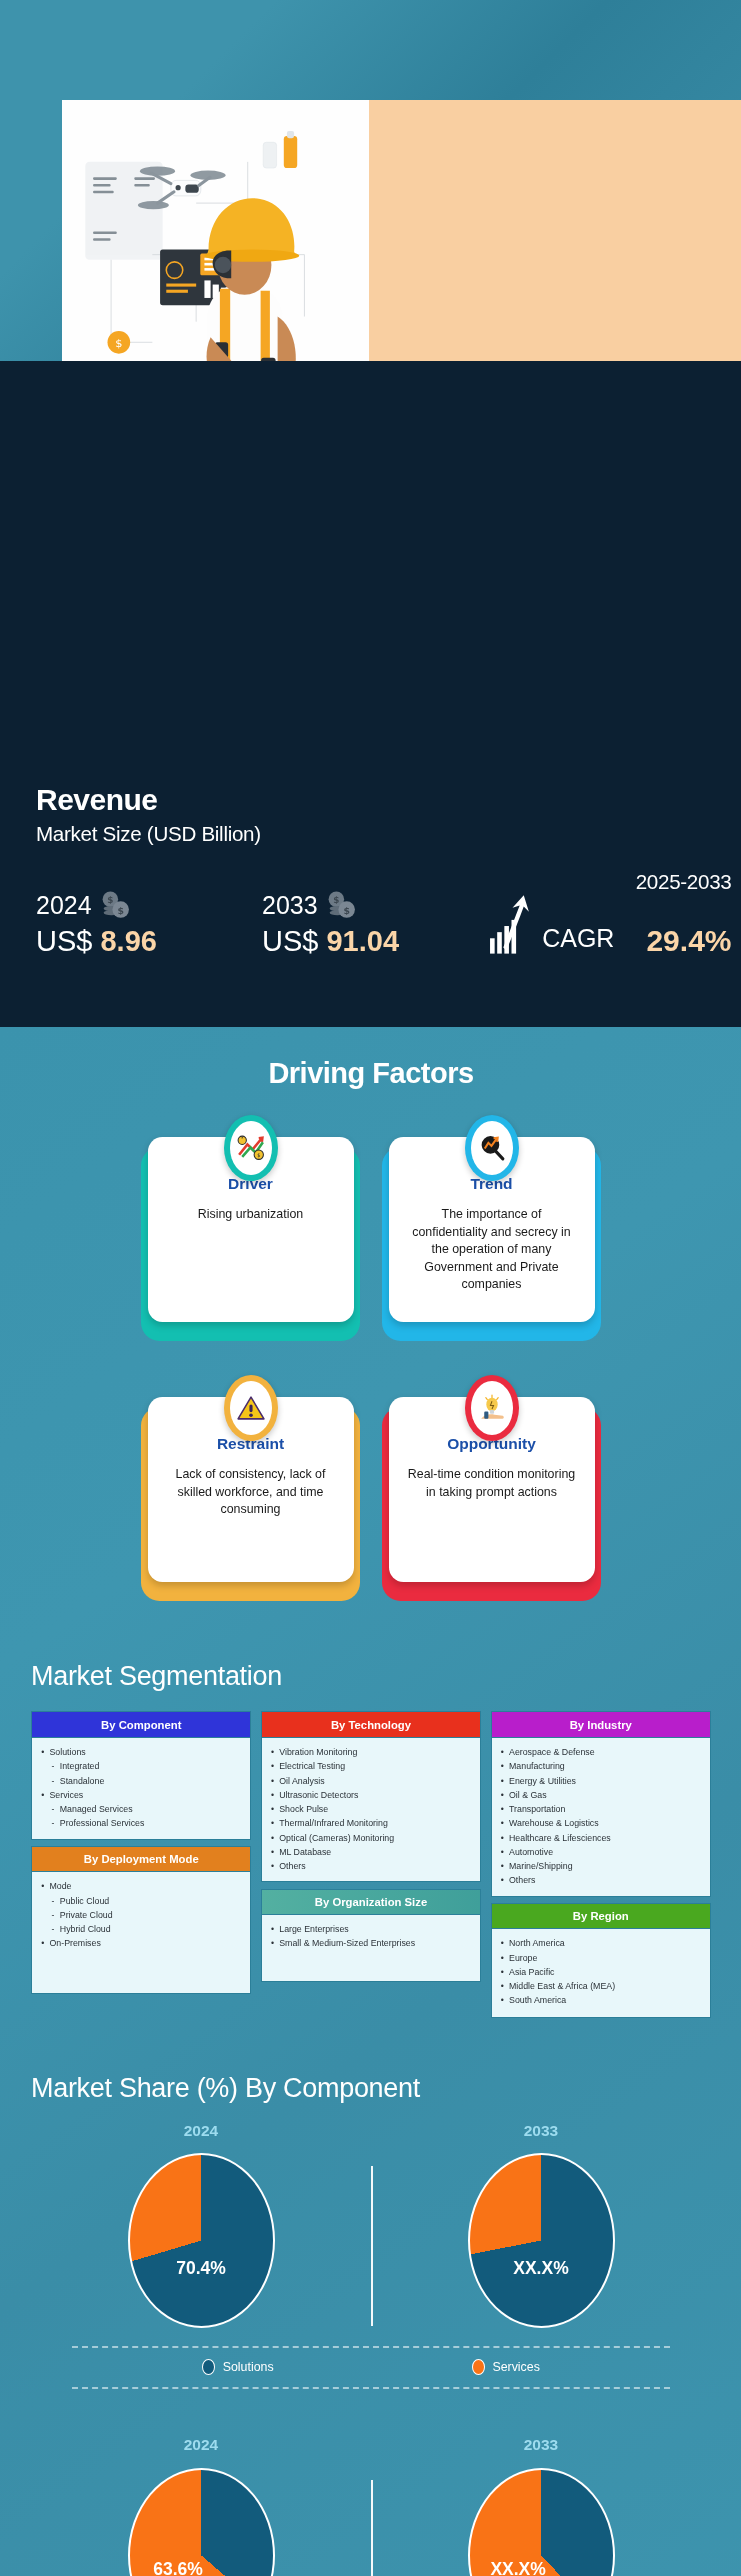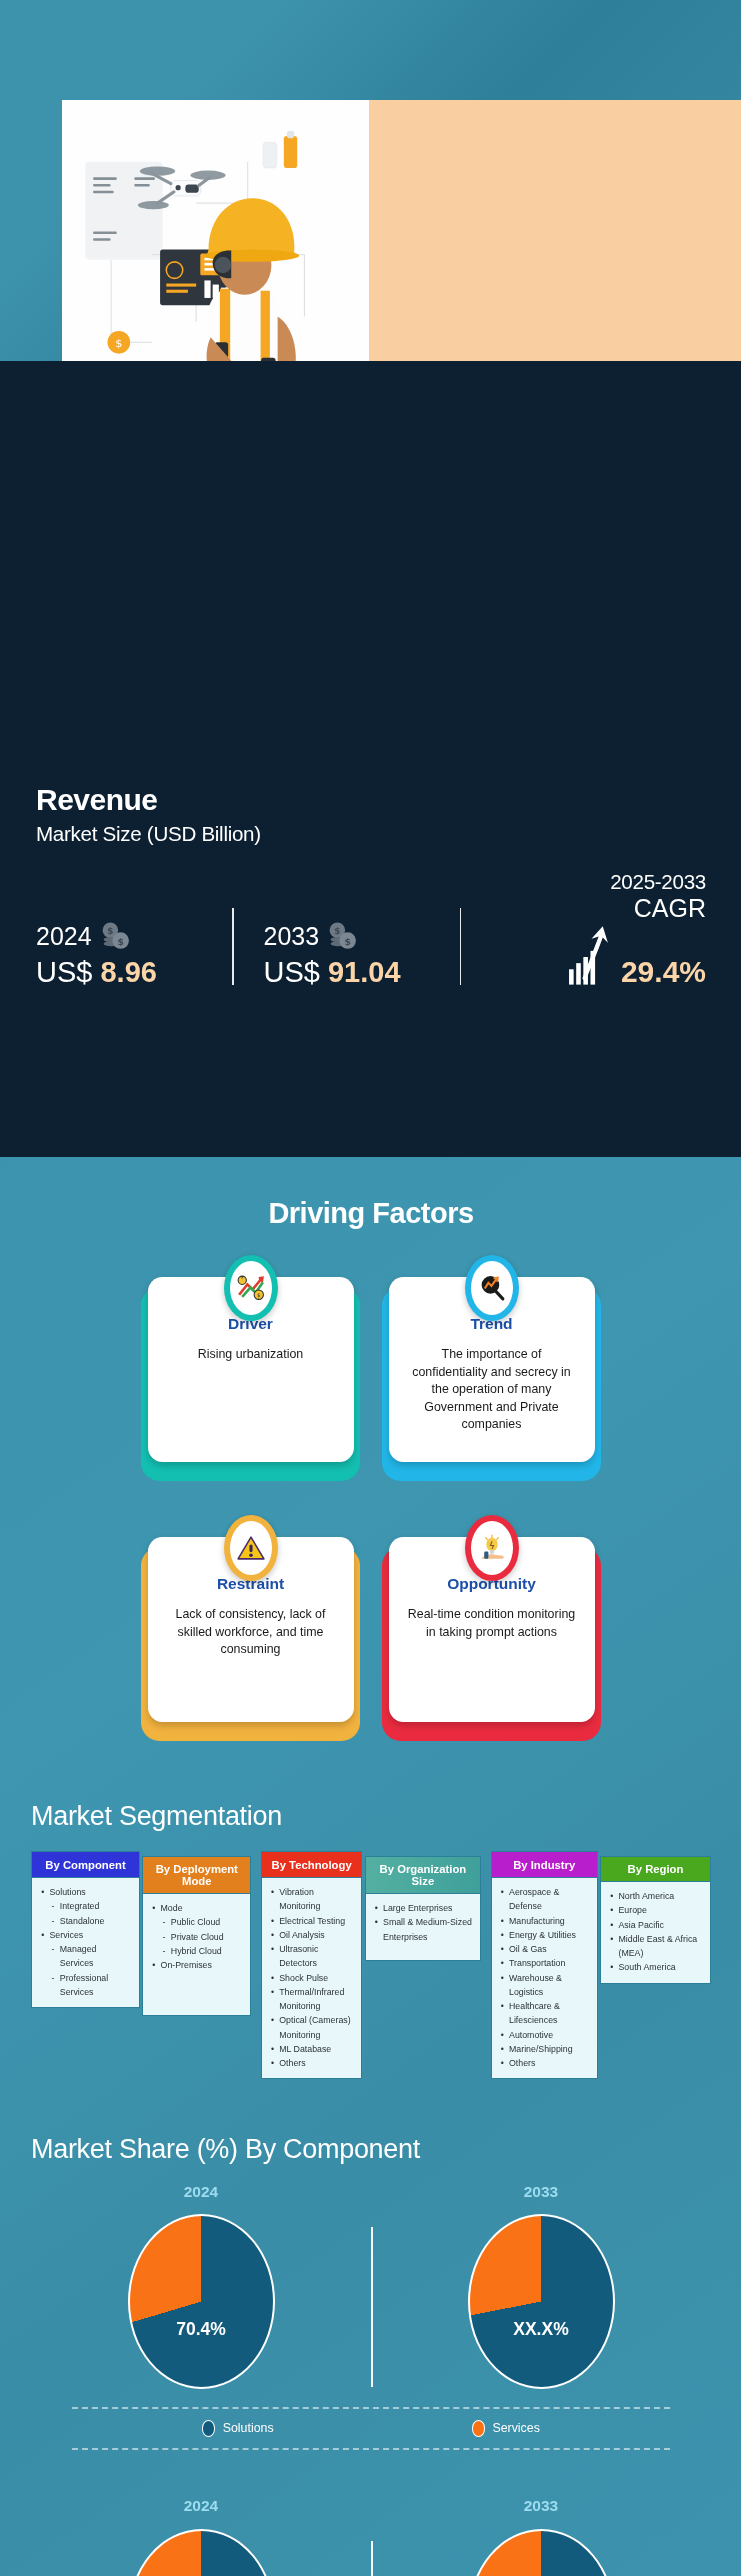--- a/index.html
+++ b/index.html
@@ -42,34 +42,34 @@
   .rev-block { display:flex; flex-direction:column; min-width:196px; }
   .rev-yearline { display:flex; align-items:center; gap:7.2px; }
   .rev-year { font-size:25px; font-weight:300; }
   .rev-val { font-size:29px; font-weight:bold; margin-top:3.1px; }
   .rev-val .cur { color:#ffffff; font-weight:400; }
   .rev-val .num { color:#fbd5a8; font-weight:bold; }
   .rev-divider { width:1.5px; height:77px; background:#ffffff; margin:0 30px 4.1px 0; opacity:.9; }
   .cagr-wrap { display:flex; flex-direction:column; align-items:flex-end; margin-left:auto; }
   .cagr-years { font-size:20.6px; font-weight:300; letter-spacing:-0.3px; }
   .cagr-row { display:flex; align-items:flex-end; gap:7.2px; }
-  .cagr-text { display:flex; flex-direction:column; align-items:flex-end;gap:32px; }
+  .cagr-text { display:flex; flex-direction:row; align-items:flex-start;gap:32px; }
   .cagr-lbl { font-size:25px; font-weight:300; }
   .cagr-num { font-size:30px; font-weight:bold; color:#fbd5a8; }
 
   .coins { width:32px; height:32px; position:relative; }
 
   
   .teal {
     background:linear-gradient(145deg,#3b93ad 0%,#3e96b0 30%,#3a8da7 60%,#3d94ae 100%);
     position:relative;
   }
   .sec-title-center {
     text-align:center; color:#fff; font-size:29px; font-weight:bold; letter-spacing:-0.5px;
-    padding-top:40px;
+    padding-top:30px;
   }
   .sec-title-left {
     color:#fff; font-size:27px; font-weight:300; letter-spacing:-0.3px;
     padding:0 0 0 31px; font-family:"Liberation Sans", sans-serif;margin-top:28px;
   }
 
   
   .factors { display:flex; flex-direction:column; align-items:center; padding-top:15.5px; }
   .factor-row { display:flex; justify-content:center; gap:35px; margin-bottom:5.2px; }
   .factor {
@@ -93,21 +93,21 @@
   .factor-icon-in {
     width:42px; height:54px; border-radius:21px/27px; background:#fff;
     display:flex; align-items:center; justify-content:center; font-size:20.6px;
   }
   .factor-name { color:#1b4fa8; font-size:15.5px; font-weight:bold; text-align:center; }
   .factor-desc { margin-top:13.4px; font-size:12.4px; line-height:1.42; text-align:center; color:#1a1a1a; font-weight:300; }
 
   
   .seg-wrap { padding:10.3px 31px 0 31px; }
   .seg-grid { display:flex; gap:9.3px; margin-top:19.6px; }
-  .seg-col { flex:1; display:flex; flex-direction:row; gap:2.1px; }
+  .seg-col { flex:1; display:flex; flex-direction:column; gap:2.1px; }
   .seg-head {
     color:#fff; font-size:11.3px; font-weight:bold; text-align:center;
     padding:6.2px 3.1px; border:1px solid #2b7f99;
   }
   .seg-body {
     background:#e8f7fa; border:1px solid #2b7f99; border-top:none; padding:7.2px 8.2px 8.2px 8.2px;
   }
   .seg-body ul { list-style:none; }
   .seg-body li { font-size:8.8px; line-height:1.62; color:#2b3238; padding-left:9.3px; position:relative; }
   .seg-body li::before { content:"•"; position:absolute; left:1px; }
@@ -276,21 +276,21 @@
         <div class="hero-title">
           <div>Global Predictive</div>
           <div>Maintenance Market</div>
         </div>
       </div>
     </div>
   </div>
 
   <div style="height:0"></div>
 
-  <div class="revenue" style="margin-top:0;padding-top:422px;height:796px;">
+  <div class="revenue" style="margin-top:0;padding-top:422px;height:666px;">
     <div class="rev-title">Revenue</div>
     <div class="rev-sub">Market Size (USD Billion)</div>
     <div class="rev-row">
 
       <div class="rev-block">
         <div class="rev-yearline">
           <span class="rev-year">2024</span>
           <span class="coins">
             <svg width="32" height="32" viewBox="0 0 62 62">
                 <circle cx="22" cy="18" r="15" fill="#6d7a86"></circle>

